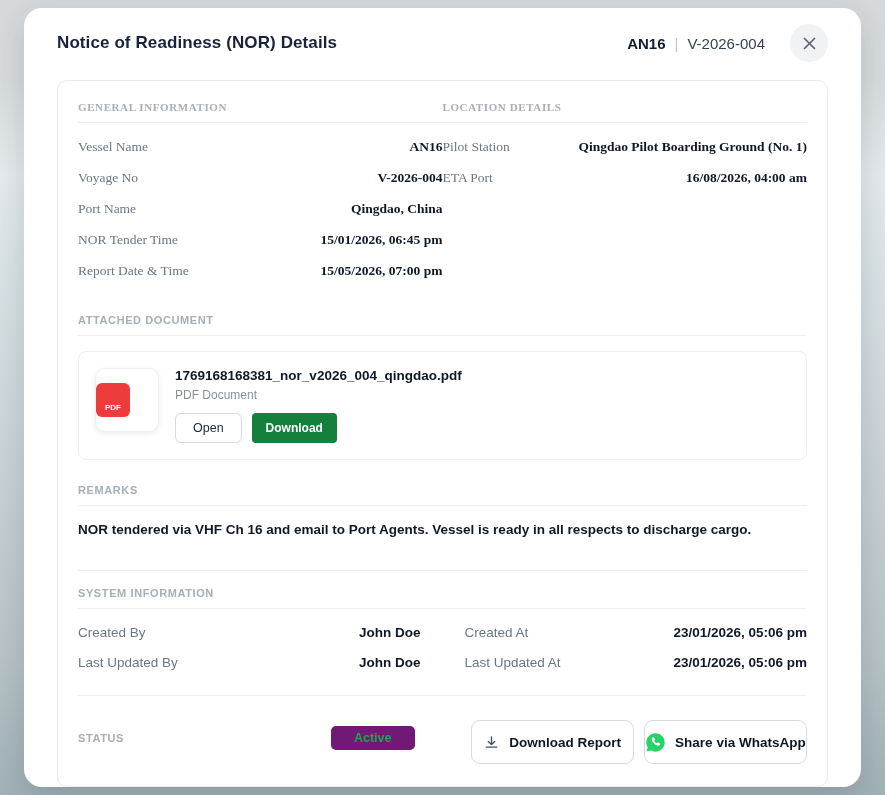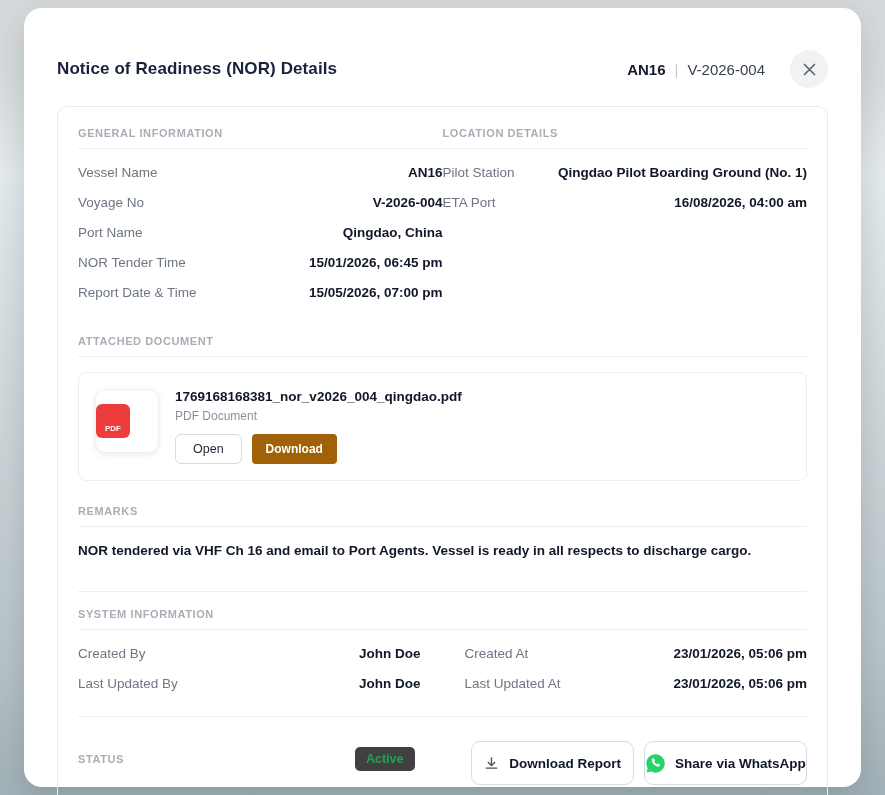--- a/index.html
+++ b/index.html
@@ -11,39 +11,39 @@
   }
   .screen { position: relative; width: 885px; height: 795px; }
   .modal {
     position: absolute; left: 24px; right: 24px; top: 8px; bottom: 8px;
     background: #ffffff; border-radius: 18px;
     box-shadow: 0 12px 34px rgba(30,40,50,.18);
     padding: 0 33px;
   }
   .modal-header {
     display: flex; align-items: center;
-    padding: 42px 0 18px 0;
+    padding: 16px 0 18px 0;
   }
   .title { font-size: 17px; font-weight: 700; color: #18223a; letter-spacing: .1px; }
   .header-right { margin-left: auto; display: flex; align-items: center; gap: 9px; }
   .vessel-code { font-size: 15px; font-weight: 700; color: #121c2e; }
   .ref-divider { font-size: 15px; color: #c3c8cf; }
   .voyage-code { font-size: 15px; font-weight: 400; color: #39424f; }
   .close-btn {
     margin-left: 16px; width: 38px; height: 38px; border-radius: 50%;
     background: #f1f2f4; border: none; cursor: pointer;
     display: flex; align-items: center; justify-content: center;
   }
   .close-btn svg { display: block; }
 
   .card {
     border: 1px solid #e8eaed; border-radius: 10px;
     padding: 20px 20px 22px 20px;
   }
-  .two-col { display: grid; grid-template-columns: 1fr 1fr; align-items: start; }
+  .two-col { display: grid; grid-template-columns: 1fr 1fr; align-items: start; font-family: Liberation Serif, serif; }
 
   .section-heading {
     font-size: 11px; font-weight: 700; letter-spacing: .6px;
     color: #a8aeb6; text-transform: uppercase;
     padding-bottom: 9px; border-bottom: 1px solid #eceef1;
   }
   .kv { display: flex; justify-content: space-between; align-items: baseline; padding: 7.5px 0; }
   .kv-list { margin-top: 8px; }
   .kv-label { font-size: 13.5px; color: #6d7682; }
   .kv-value { font-size: 13.5px; color: #101828; font-weight: 700; text-align: right; }
@@ -66,21 +66,21 @@
   }
   .file-name { font-size: 13.5px; font-weight: 700; color: #101828; }
   .file-type { font-size: 12px; color: #8a919c; margin-top: 5px; }
   .attach-actions { margin-top: 11px; display: flex; gap: 10px; }
   .btn-open {
     background: #fff; border: 1px solid #d7dadf; border-radius: 6px;
     padding: 7px 17px; font-size: 12.5px; color: #222b38; cursor: pointer;
     font-family: inherit;
   }
   .btn-download {
-    background: #a16207; border: none; border-radius: 4px;
+    background: #15803d; border: none; border-radius: 4px;
     padding: 8px 14px; font-size: 12px; font-weight: 700; color: #ffffff; cursor: pointer;
     font-family: inherit;
   }
 
   .remarks-text {
     margin-top: 14px; font-size: 13.5px; font-weight: 700; color: #101828;
     line-height: 1.5; padding-bottom: 30px; border-bottom: 1px solid #eceef1;
   }
   .section-remarks { margin-top: 24px; }
   .section-system { margin-top: 16px; }
@@ -89,22 +89,22 @@
     padding-bottom: 18px; border-bottom: 1px solid #eceef1;
   }
 
   .footer-row {
     margin-top: 16px; display: grid; grid-template-columns: 1fr 1fr;
     column-gap: 56px; align-items: center;
   }
   .status-cell { display: flex; justify-content: space-between; align-items: center; }
   .status-label { font-size: 11px; font-weight: 700; letter-spacing: .6px; color: #a8aeb6; text-transform: uppercase; }
   .status-badge {
-    background: #404040; color: #1fa352; font-size: 12.5px; font-weight: 700;
-    padding: 5px 11px; border-radius: 5px;
+    background: #701a75; color: #1fa352; font-size: 12.5px; font-weight: 700;
+    padding: 5px 23px; border-radius: 5px;
   }
   .footer-actions { display: flex; gap: 10px; }
   .footer-btn {
     flex: 1; height: 44px; background: #fff; border: 1px solid #d7dadf; border-radius: 9px;
     display: flex; align-items: center; justify-content: center; gap: 9px;
     font-size: 13.5px; font-weight: 700; color: #101828; cursor: pointer;
     font-family: inherit;
     margin-top: 8px;
   }
 </style>

